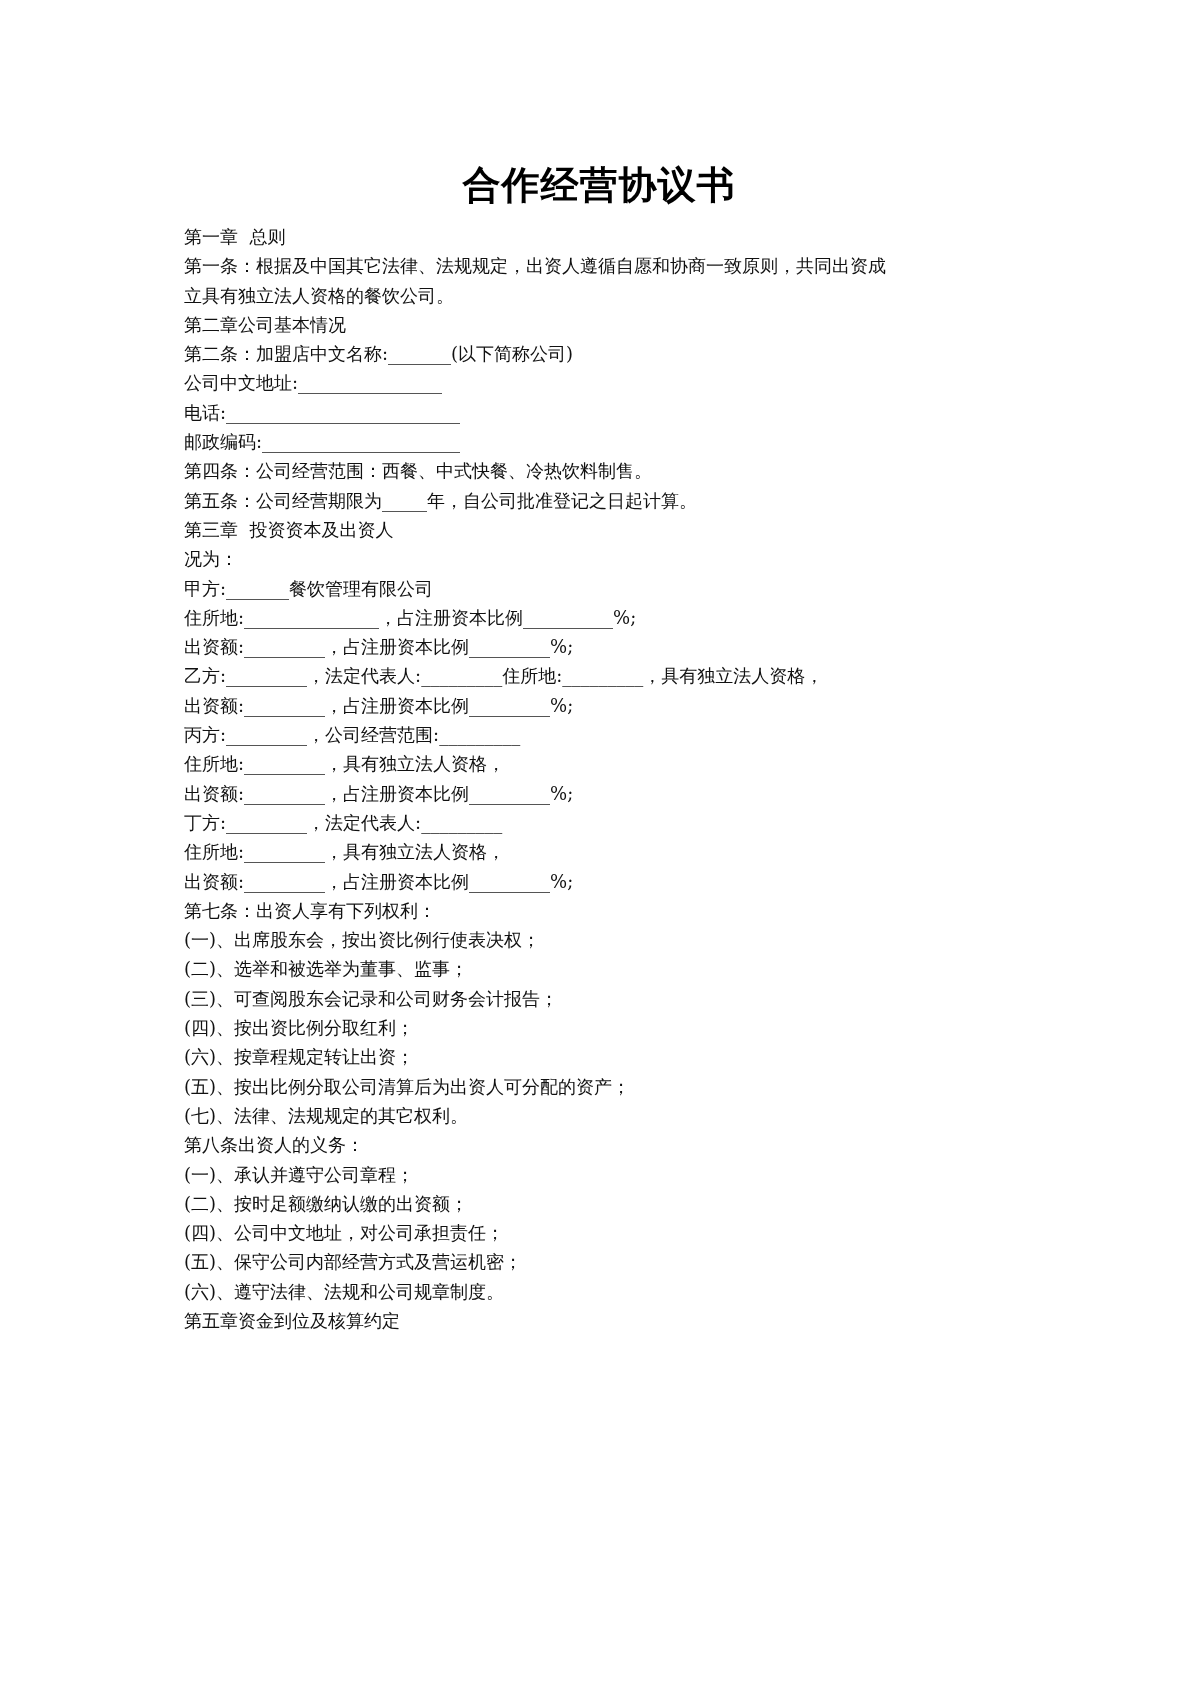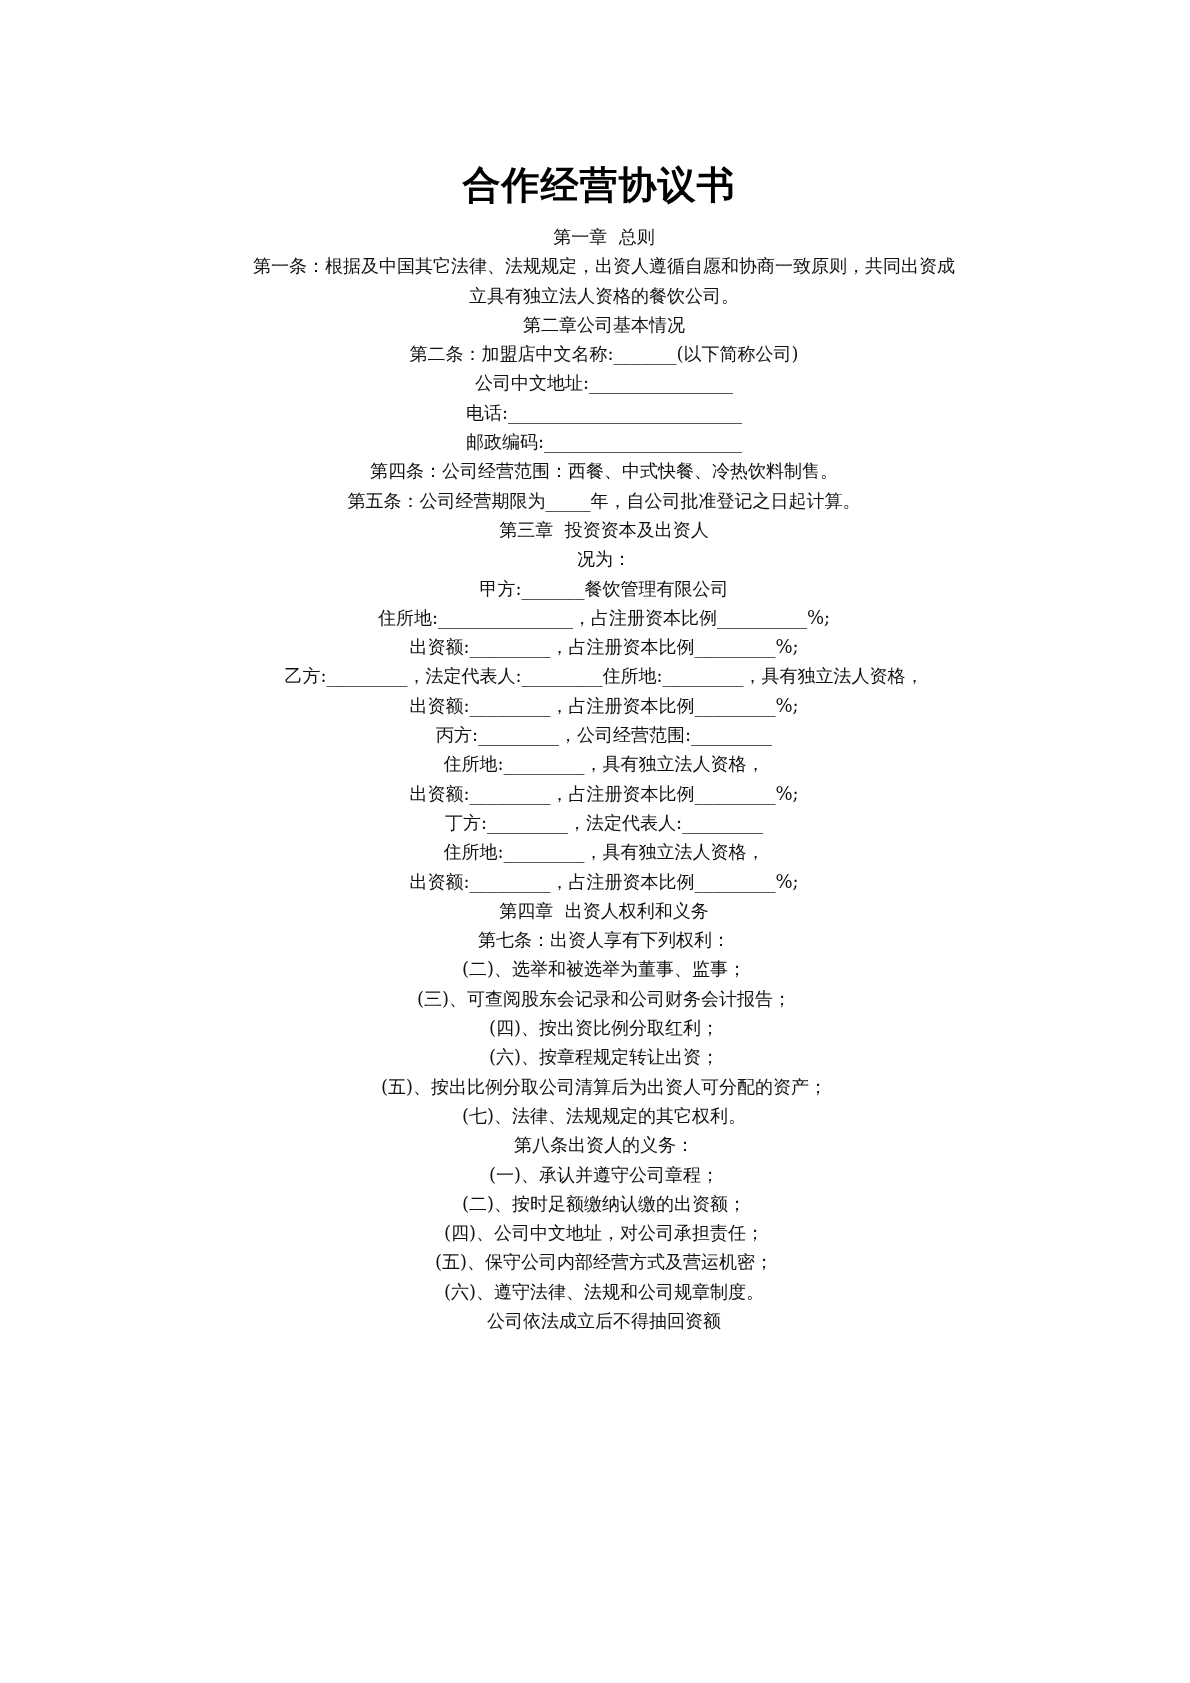--- a/index.html
+++ b/index.html
@@ -5,21 +5,21 @@
   html, body { margin: 0; padding: 0; background: #ffffff; }
   body { width: 1190px; height: 1683px; position: relative; overflow: hidden; }
   .page { position: absolute; left: 4px; top: 0; width: 1190px; height: 1683px; background: #fff; border-radius: 11px; }
   .title {
     position: absolute; left: 0; top: 160px; width: 1190px; text-align: center;
     font-family: "DejaVu Sans", sans-serif; font-weight: bold; font-size: 38px;
     color: #000; letter-spacing: 1px; line-height: 50px;
   }
   .body {
     position: absolute; left: 180px; top: 222px; width: 840px;
-    font-family: "DejaVu Serif", serif; font-size: 18px; color: #111; text-align: center;
+    font-family: "DejaVu Serif", serif; font-size: 18px; color: #111;
   }
   .line { height: 29.3px; line-height: 29.3px; white-space: pre; overflow: visible; }
 </style>
 </head>
 <body>
 
 <div class="page">
   <div class="title">合作经营协议书</div>
   <div class="body">
     <div class="line">第一章  总则</div>
@@ -38,29 +38,29 @@
     <div class="line">住所地:_______________，占注册资本比例__________%;</div>
     <div class="line">出资额:_________，占注册资本比例_________%;</div>
     <div class="line">乙方:_________，法定代表人:_________住所地:_________，具有独立法人资格，</div>
     <div class="line">出资额:_________，占注册资本比例_________%;</div>
     <div class="line">丙方:_________，公司经营范围:_________</div>
     <div class="line">住所地:_________，具有独立法人资格，</div>
     <div class="line">出资额:_________，占注册资本比例_________%;</div>
     <div class="line">丁方:_________，法定代表人:_________</div>
     <div class="line">住所地:_________，具有独立法人资格，</div>
     <div class="line">出资额:_________，占注册资本比例_________%;</div>
-    <div class="line">第四章  出资人权利和义务</div>
     <div class="line">第七条：出资人享有下列权利：</div>
+    <div class="line">(一)、出席股东会，按出资比例行使表决权；</div>
     <div class="line">(二)、选举和被选举为董事、监事；</div>
     <div class="line">(三)、可查阅股东会记录和公司财务会计报告；</div>
     <div class="line">(四)、按出资比例分取红利；</div>
     <div class="line">(六)、按章程规定转让出资；</div>
     <div class="line">(五)、按出比例分取公司清算后为出资人可分配的资产；</div>
     <div class="line">(七)、法律、法规规定的其它权利。</div>
     <div class="line">第八条出资人的义务：</div>
     <div class="line">(一)、承认并遵守公司章程；</div>
     <div class="line">(二)、按时足额缴纳认缴的出资额；</div>
     <div class="line">(四)、公司中文地址，对公司承担责任；</div>
     <div class="line">(五)、保守公司内部经营方式及营运机密；</div>
     <div class="line">(六)、遵守法律、法规和公司规章制度。</div>
-    <div class="line">公司依法成立后不得抽回资额</div>
+    <div class="line">第五章资金到位及核算约定</div>
   </div>
 </div>
 
 </body></html>

